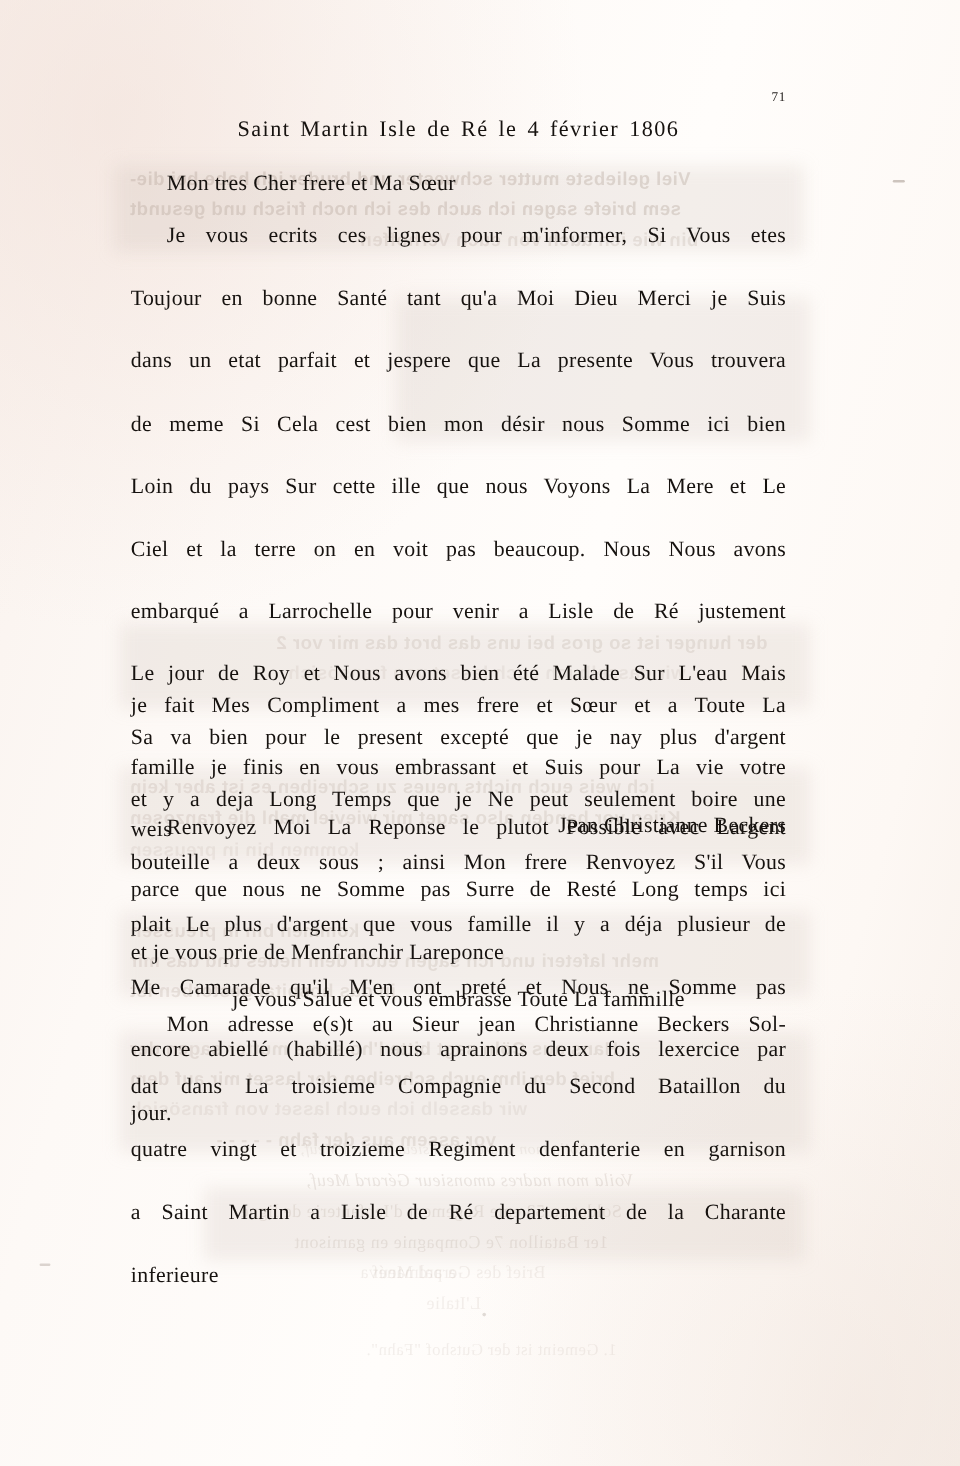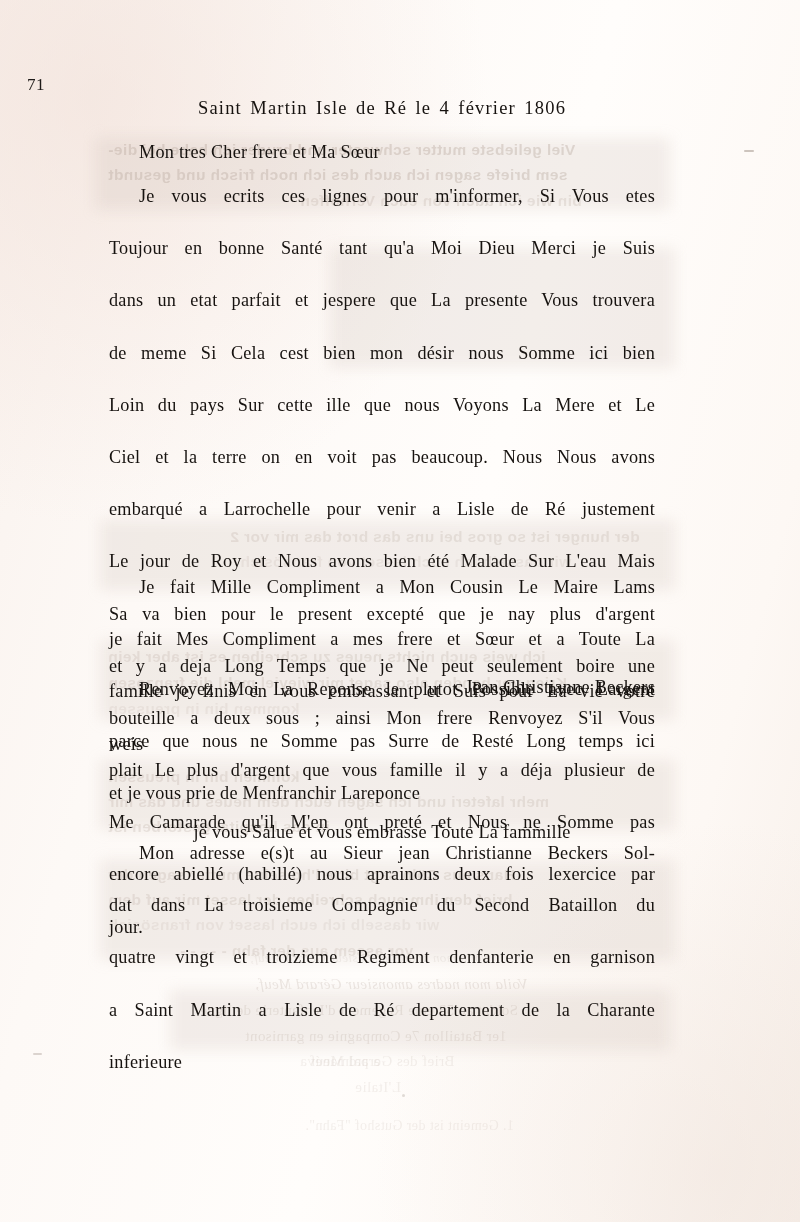--- a/index.html
+++ b/index.html
@@ -75,25 +75,24 @@
     position: absolute;
     inset: 0;
     z-index: 3;
   }
 
   .folio {
     position: absolute;
     left: 0;
     top: 75px;
     width: 655px;
-    text-align: left;
-    font-size: 17px;
+    text-align: right;
+    font-size: 11px;
     color: #1e1a18;
     letter-spacing: 0.5px;
-    margin-left: 27px;
   }
 
   .doc-head {
     position: absolute;
     left: 109px;
     top: 98px;
     width: 546px;
     text-align: center;
     font-size: 18.5px;
     color: #16120f;
@@ -213,21 +212,20 @@
       <span class="ln">Sa va bien pour le present excepté que je nay plus d'argent</span>
       <span class="ln">et y a deja Long Temps que je Ne peut seulement boire une</span>
       <span class="ln">bouteille a deux sous ; ainsi Mon frere Renvoyez S'il Vous</span>
       <span class="ln">plait Le plus d'argent que vous famille il y a déja plusieur de</span>
       <span class="ln">Me Camarade qu'il M'en ont preté et Nous ne Somme pas</span>
       <span class="ln">encore abiellé (habillé) nous aprainons deux fois lexercice par</span>
       <span class="ln last">jour.</span>
     </div>
 
     <div class="block para-compl">
-      <span class="ln indent">Je fait Mille Compliment a Mon Cousin Le Maire Lams</span>
       <span class="ln">je fait Mes Compliment a mes frere et Sœur et a Toute La</span>
       <span class="ln">famille je finis en vous embrassant et Suis pour La vie votre</span>
       <span class="ln last">weis</span>
     </div>
 
     <div class="block sig-1">
       <span class="ln rgt">Jean Christianne Beckers</span>
     </div>
 
     <div class="block para-renv">

